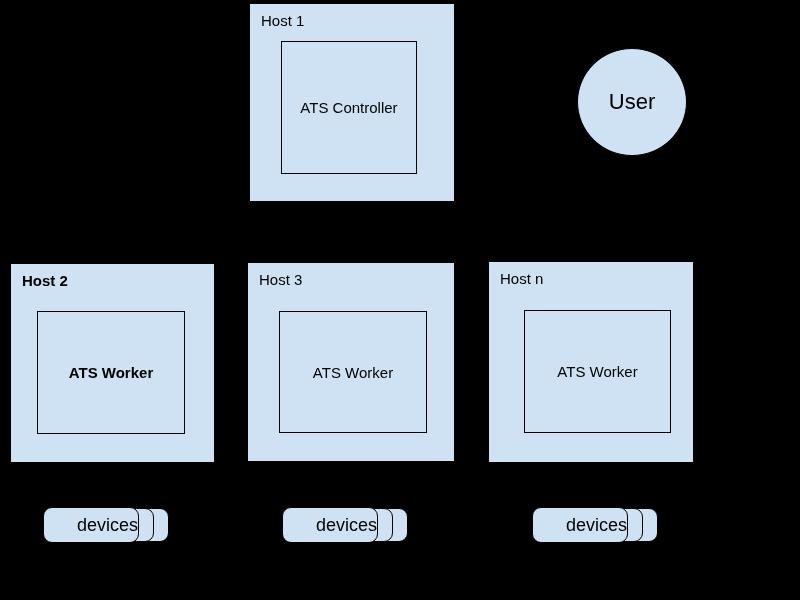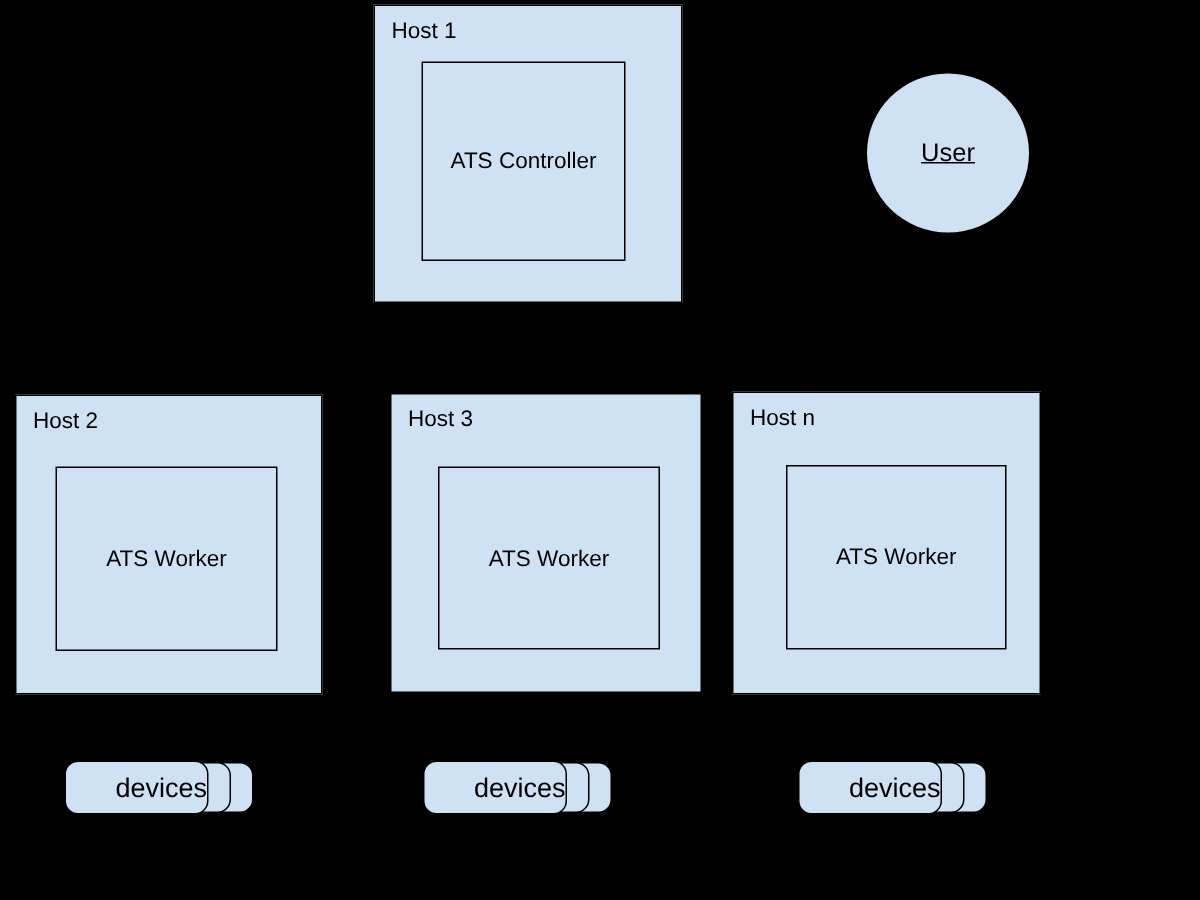--- a/index.html
+++ b/index.html
@@ -14,22 +14,22 @@
   .stage { position: absolute; left: 0; top: 0; width: 800px; height: 600px; padding-left: 12px; }
 
   
   .host {
     position: absolute;
     background: #cfe2f3;
     border: 1px solid #000000;
     box-sizing: border-box;
   }
   #host1 { left: 249px; top: 3px;   width: 206px; height: 199px; }
-  #host2 { left: 10px;  top: 263px; width: 205px; height: 200px; }
-  #host3 { left: 260px; top: 262px; width: 208px; height: 200px; }
+  #host2 { left: 10px;  top: 263px; width: 205px; height: 200px; font-weight: bold; }
+  #host3 { left: 247px; top: 262px; width: 208px; height: 200px; }
   #hostn { left: 488px; top: 261px; width: 206px; height: 202px; }
 
   .host-label {
     position: absolute; left: 11px; top: 8px;
     font-size: 15px; line-height: 18px; color: #000000;
     white-space: nowrap;
   }
 
   .inner-box {
     position: absolute;
@@ -46,22 +46,21 @@
 
   
   .user-circle {
     position: absolute; left: 577px; top: 48px;
     width: 110px; height: 108px;
     background: #cfe2f3;
     border: 1px solid #000000;
     border-radius: 50%;
     box-sizing: border-box;
     display: flex; align-items: center; justify-content: center;
-    font-size: 17px;
-    text-decoration: underline;
+    font-size: 22px;
   }
 
   
   .devices-stack { position: absolute; width: 128px; height: 38px; }
   #devices1 { left: 43px;  top: 507px; }
   #devices2 { left: 282px; top: 507px; }
   #devices3 { left: 532px; top: 507px; }
 
   .device-layer {
     position: absolute; top: 0;

